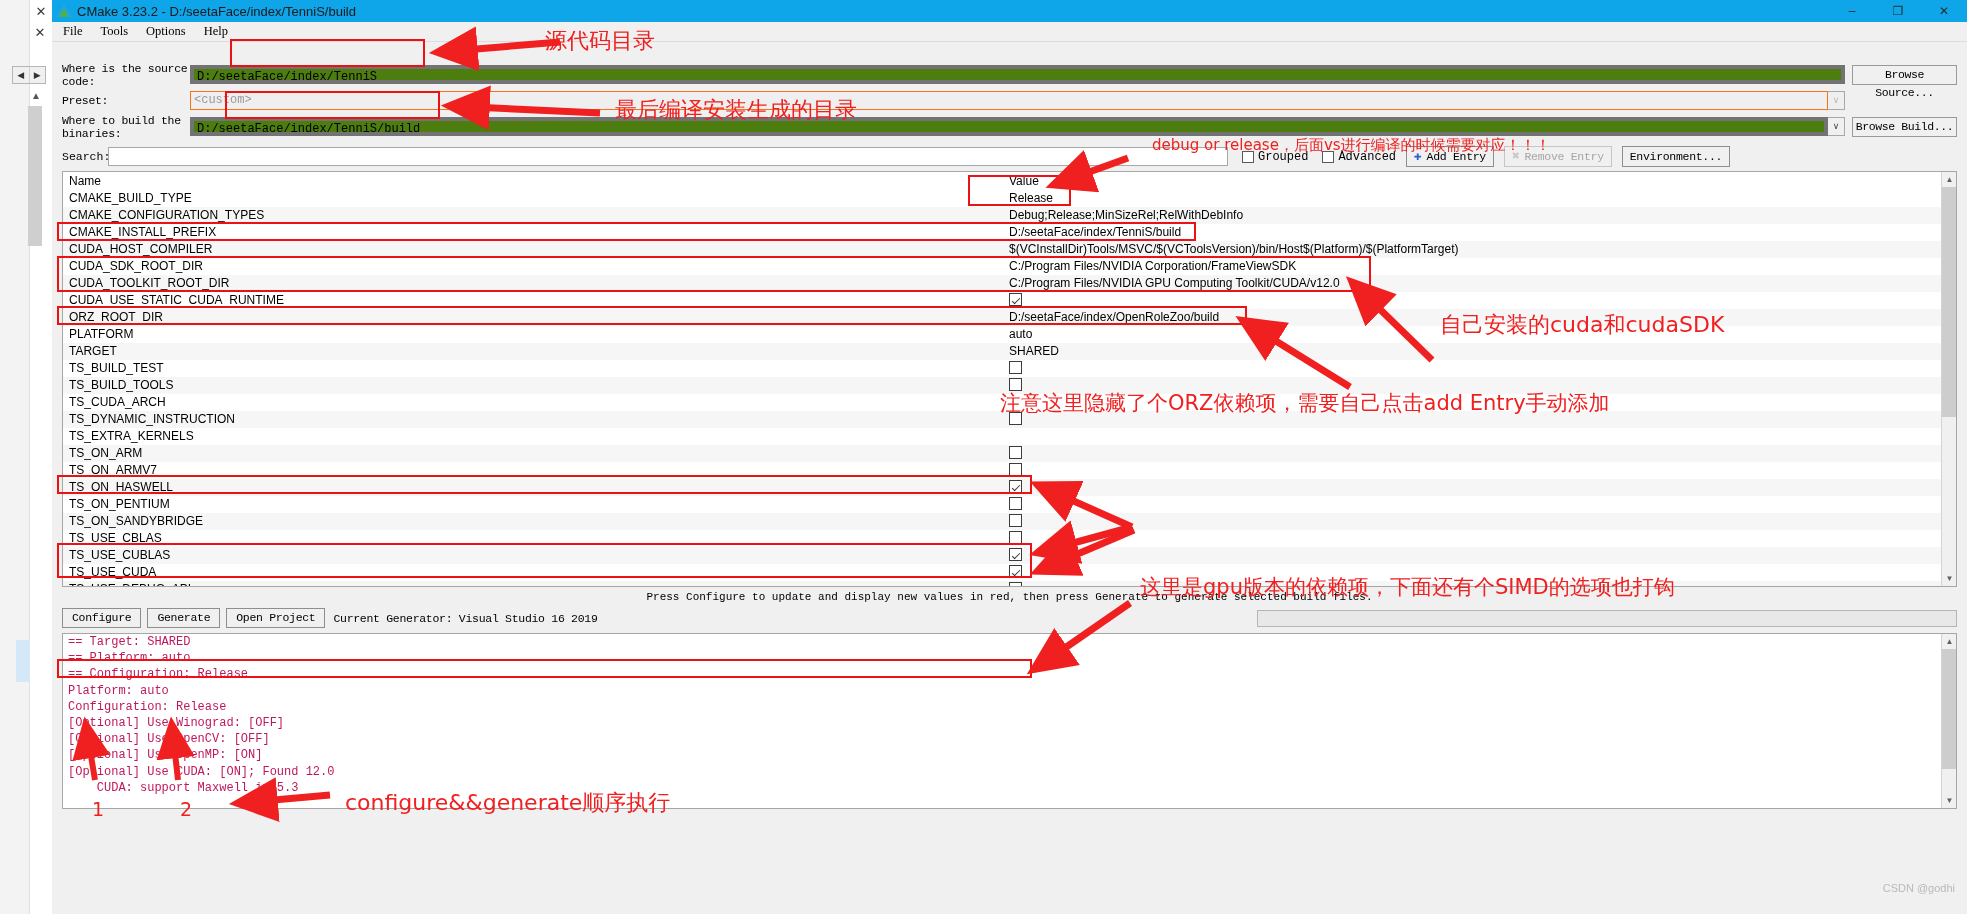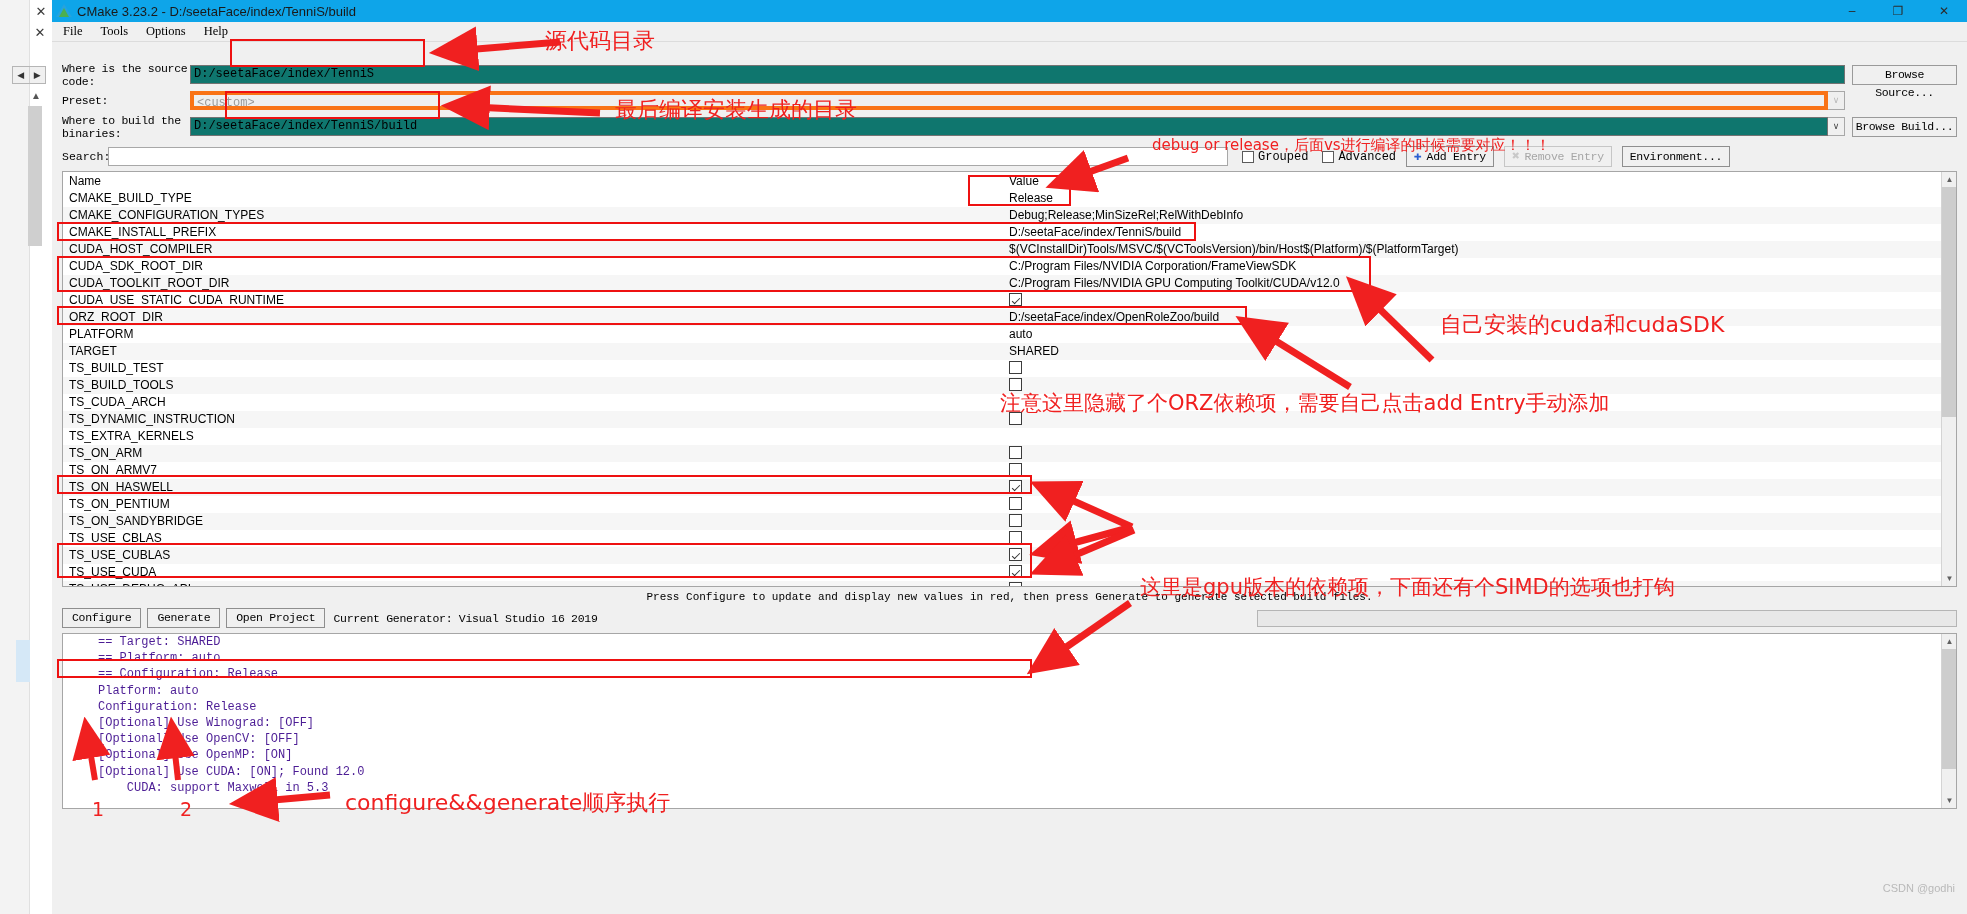--- a/index.html
+++ b/index.html
@@ -102,26 +102,26 @@
   
   .form-area { position: relative; padding: 6px 10px 2px 10px; margin-top: 16px; }
   .form-row {
     display: flex; align-items: center; height: 21px; margin-bottom: 5px;
   }
   .form-label {
     width: 128px; font-size: 11.5px; color: #000;
     font-family: "Liberation Mono", monospace; letter-spacing: -0.3px;
   }
   .form-input {
-    flex: 1; height: 19px; border: 1px solid #737373; background: #0f766e;
+    flex: 1; height: 19px; border: 4px solid #737373; background: #4d7c0f;
     font-size: 12px; color: #000; padding: 0 3px; line-height: 17px;
     font-family: "Liberation Mono", monospace;
   }
   .form-input.disabled {
-    background: #efefef; color: #9a9a9a; border: 4px solid #f97316;
+    background: #efefef; color: #9a9a9a; border: 1px solid #f97316;
   }
   .combo-arrow {
     width: 17px; height: 19px; border: 1px solid #a8a8a8; border-left: none;
     background: #f0f0f0; font-size: 9px; text-align: center; line-height: 17px;
     color: #444;
   }
   .combo-arrow.disabled { color: #b8b8b8; background: #efefef; }
   .browse-btn {
     margin-left: 7px; width: 105px; height: 20px;
     border: 1px solid #9a9a9a; background: #f0f0f0;
@@ -223,22 +223,22 @@
     margin-left: auto; width: 700px; height: 17px;
     border: 1px solid #b5b5b5; background: #e8e8e8;
   }
 
   
   .log-wrap {
     position: relative; margin: 4px 10px 0 10px; height: 176px;
     border: 1px solid #a6a6a6; background: #ffffff; overflow: hidden;
   }
   .log-line {
-    font-size: 12px; color: #4c1d95; line-height: 16.2px; padding-left: 5px;
-    font-family: "Liberation Mono", monospace; white-space: pre; margin-left: 30px;
+    font-size: 12px; color: #be185d; line-height: 16.2px; padding-left: 5px;
+    font-family: "Liberation Mono", monospace; white-space: pre;
   }
   .log-scrollbar {
     position: absolute; right: 0; top: 0; width: 15px; height: 100%;
     background: #f0f0f0; border-left: 1px solid #d4d4d4;
   }
   .log-scrollbar .up { width: 15px; height: 15px; font-size: 8px;
     text-align: center; line-height: 15px; color: #606060; }
   .log-scrollbar .down { position: absolute; bottom: 0; width: 15px; height: 15px;
     font-size: 8px; text-align: center; line-height: 15px; color: #606060; }
   .log-scrollbar .thumb { position: absolute; top: 15px; width: 15px;

